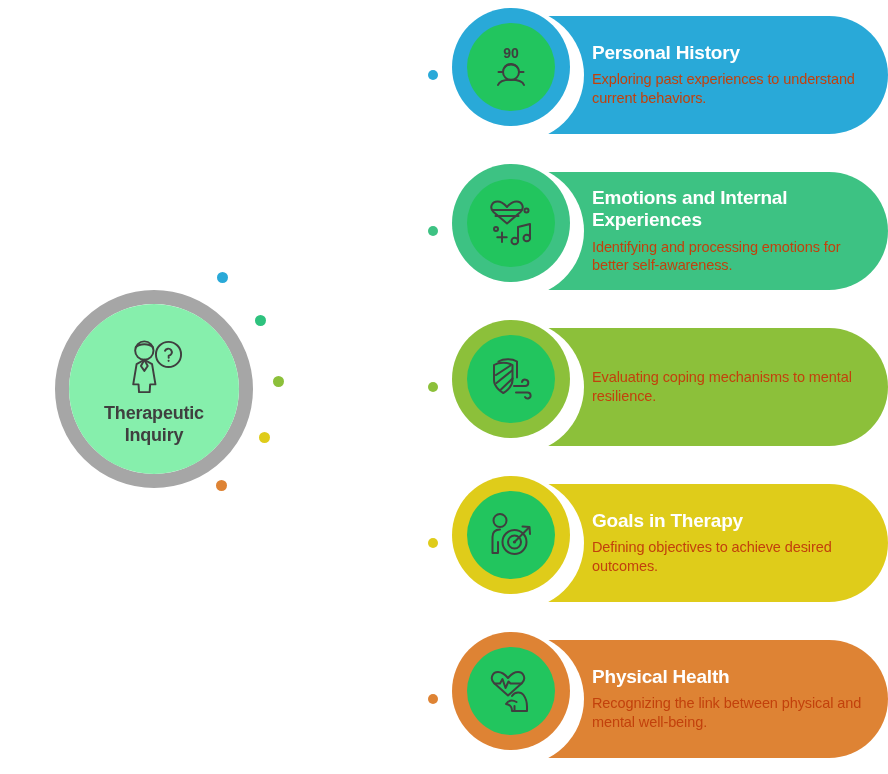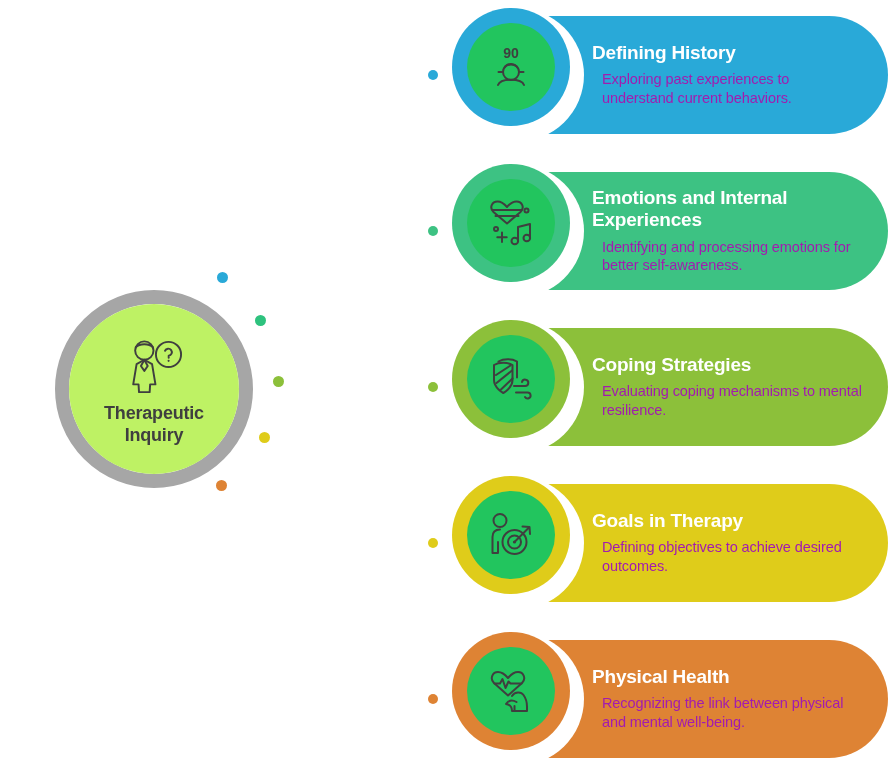--- a/index.html
+++ b/index.html
@@ -31,21 +31,21 @@
     position: absolute;
     inset: 0;
     border-radius: 50%;
     border: 14px solid #a6a6a6;
     background: #ffffff;
   }
   .hub-inner {
     position: absolute;
     inset: 14px;
     border-radius: 50%;
-    background: #bef264;
+    background: #86efac;
     display: flex;
     flex-direction: column;
     align-items: center;
     justify-content: center;
     padding-top: 6px;
   }
   .hub-icon {
     width: 62px;
     height: 58px;
     display: block;
@@ -141,25 +141,24 @@
   }
   .row-title {
     color: #ffffff;
     font-size: 19px;
     font-weight: bold;
     line-height: 1.18;
     letter-spacing: -0.2px;
     margin-bottom: 6px;
   }
   .row-desc {
-    color: #a21caf;
+    color: #c2410c;
     font-size: 14.5px;
     line-height: 1.28;
     letter-spacing: -0.1px;
-    margin-left: 10px;
   }
 
   
   #row-0 { top: 8px;   height: 134px; }
   #row-1 { top: 164px; height: 134px; }
   #row-2 { top: 320px; height: 134px; }
   #row-3 { top: 476px; height: 134px; }
   #row-4 { top: 632px; height: 134px; }
 </style>
 </head>
@@ -192,21 +191,21 @@
         <svg viewBox="0 0 52 52" fill="none" stroke="#3f3f3f" stroke-width="2" stroke-linecap="round" stroke-linejoin="round">
           <text x="26" y="17" font-family="'Liberation Sans', sans-serif" font-size="14" font-weight="bold" fill="#3f3f3f" stroke="none" text-anchor="middle">90</text>
           <circle cx="26" cy="31" r="8"></circle>
           <path d="M19.5 26.5 C22 22.5 30 22.5 32.5 26.5"></path>
           <path d="M13 44 C15.5 37 36.5 37 39 44"></path>
           <path d="M18 31 L13.5 31 M34 31 L38.5 31"></path>
         </svg>
       </div>
     </div>
     <div class="texts">
-      <div class="row-title">Defining History</div>
+      <div class="row-title">Personal History</div>
       <div class="row-desc">Exploring past experiences to understand current behaviors.</div>
     </div>
   </div>
 
   <div class="row" id="row-1">
     <span class="bullet-dot" style="background: rgb(61, 194, 131);"></span>
     <div class="bar" style="background: rgb(61, 194, 131);"></div>
     <div class="notch"></div>
     <div class="badge" style="background: rgb(61, 194, 131);">
       <div class="badge-inner">
@@ -239,21 +238,20 @@
           <path d="M9 12 C14 9 22.5 9 27.5 12 L27.5 27 C27.5 35 18.3 40 18.3 40
                    C18.3 40 9 35 9 27 Z"></path>
           <path d="M13.5 8.5 C18.5 5.5 27 5.5 32 8.5 L32 24.5"></path>
           <path d="M11 22 L25.5 12.5 M11.5 30 L27 17.5 M16 36.5 L27.5 25.5"></path>
           <path d="M29 33 L40 33 A3.2 3.2 0 1 0 37 29"></path>
           <path d="M31 39.5 L42.5 39.5 A3 3 0 1 1 40 44"></path>
         </svg>
       </div>
     </div>
     <div class="texts">
-      <div class="row-title">Coping Strategies</div>
       <div class="row-desc">Evaluating coping mechanisms to mental resilience.</div>
     </div>
   </div>
 
   <div class="row" id="row-3">
     <span class="bullet-dot" style="background: rgb(223, 204, 26);"></span>
     <div class="bar" style="background: rgb(223, 204, 26);"></div>
     <div class="notch"></div>
     <div class="badge" style="background: rgb(223, 204, 26);">
       <div class="badge-inner">

